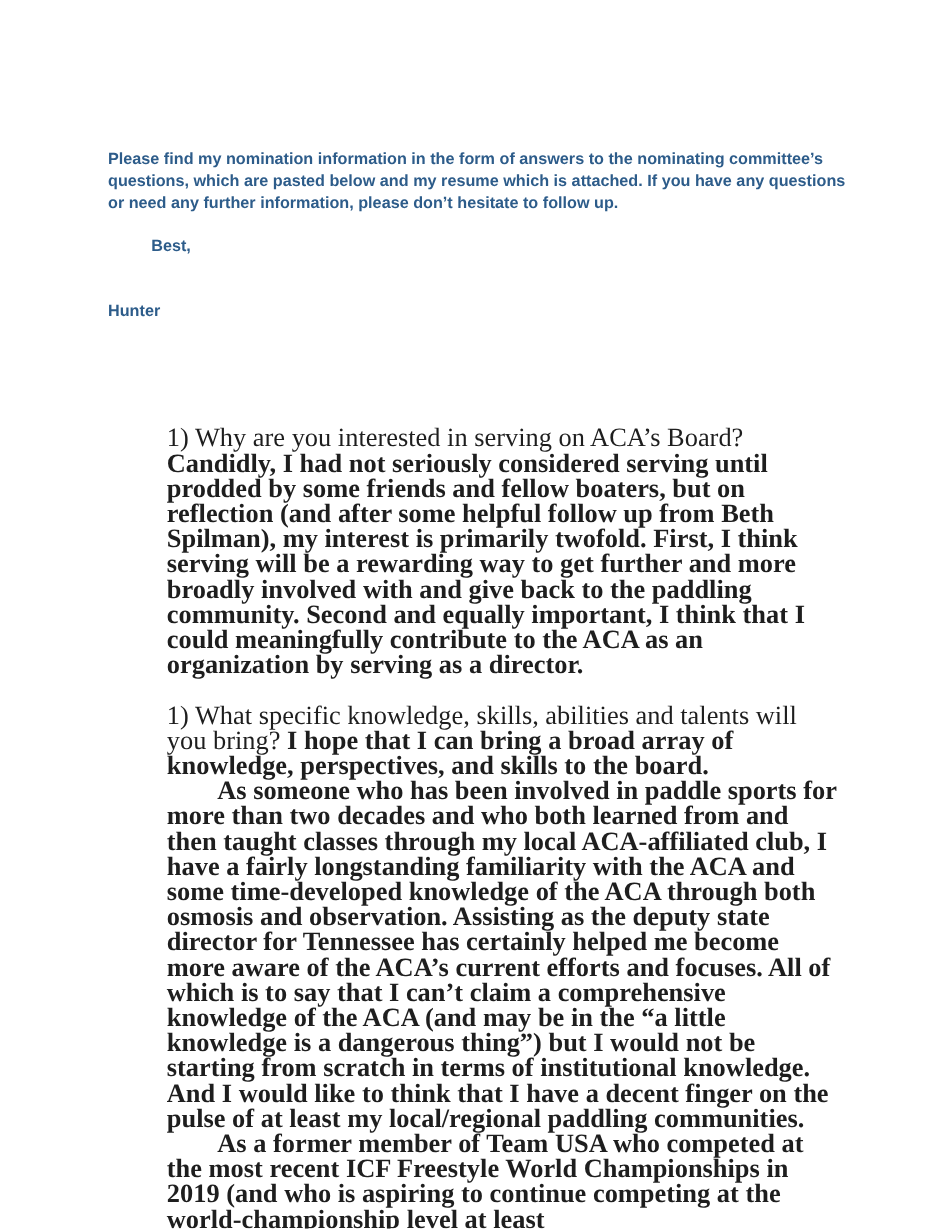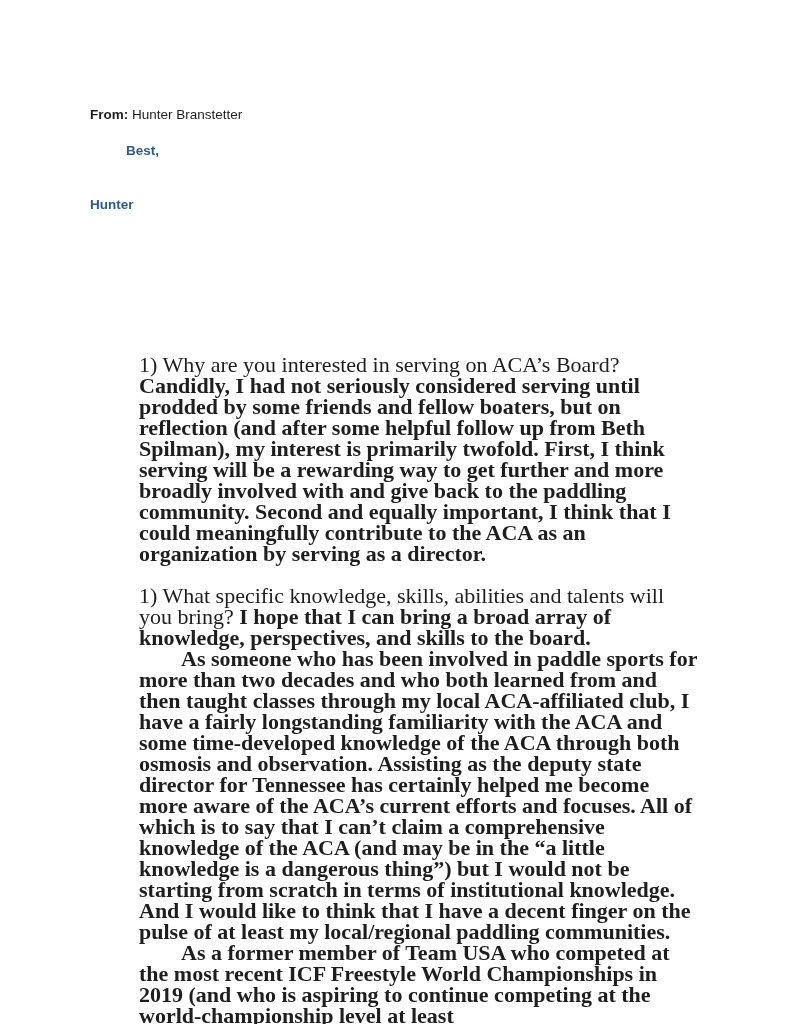--- a/index.html
+++ b/index.html
@@ -56,21 +56,21 @@
     font-weight: 700;
     text-indent: 42px;
   }
 </style>
 </head>
 <body>
 
 <div class="page">
 
   <div class="email-header">
-    <p class="from-line"><span class="from-label">From:</span>&nbsp;<span class="from-name">Hunter Branstetter</span></p>
+    <p class="email-body-par">Please find my nomination information in the form of answers to the nominating committee’s questions, which are pasted below and my resume which is attached. If you have any questions or need any further information, please don’t hesitate to follow up.</p>
     <p class="closing">Best,</p>
     <p class="signature">Hunter</p>
   </div>
 
   <div class="answers">
     <p class="qa qa-first"><span class="question">1) Why are you interested in serving on ACA’s Board? </span><span class="answer">Candidly, I had not seriously considered serving until prodded by some friends and fellow boaters, but on reflection (and after some helpful follow up from Beth Spilman), my interest is primarily twofold. First, I think serving will be a rewarding way to get further and more broadly involved with and give back to the paddling community. Second and equally important, I think that I could meaningfully contribute to the ACA as an organization by serving as a director.</span></p>
     <p class="qa"><span class="question">1) What specific knowledge, skills, abilities and talents will you bring? </span><span class="answer">I hope that I can bring a broad array of knowledge, perspectives, and skills to the board.</span></p>
     <p class="para-indent">As someone who has been involved in paddle sports for more than two decades and who both learned from and then taught classes through my local ACA-affiliated club, I have a fairly longstanding familiarity with the ACA and some time-developed knowledge of the ACA through both osmosis and observation. Assisting as the deputy state director for Tennessee has certainly helped me become more aware of the ACA’s current efforts and focuses. All of which is to say that I can’t claim a comprehensive knowledge of the ACA (and may be in the “a little knowledge is a dangerous thing”) but I would not be starting from scratch in terms of institutional knowledge. And I would like to think that I have a decent finger on the pulse of at least my local/regional paddling communities.</p>
     <p class="para-indent">As a former member of Team USA who competed at the most recent ICF Freestyle World Championships in 2019 (and who is aspiring to continue competing at the world-championship level at least</p>
   </div>

